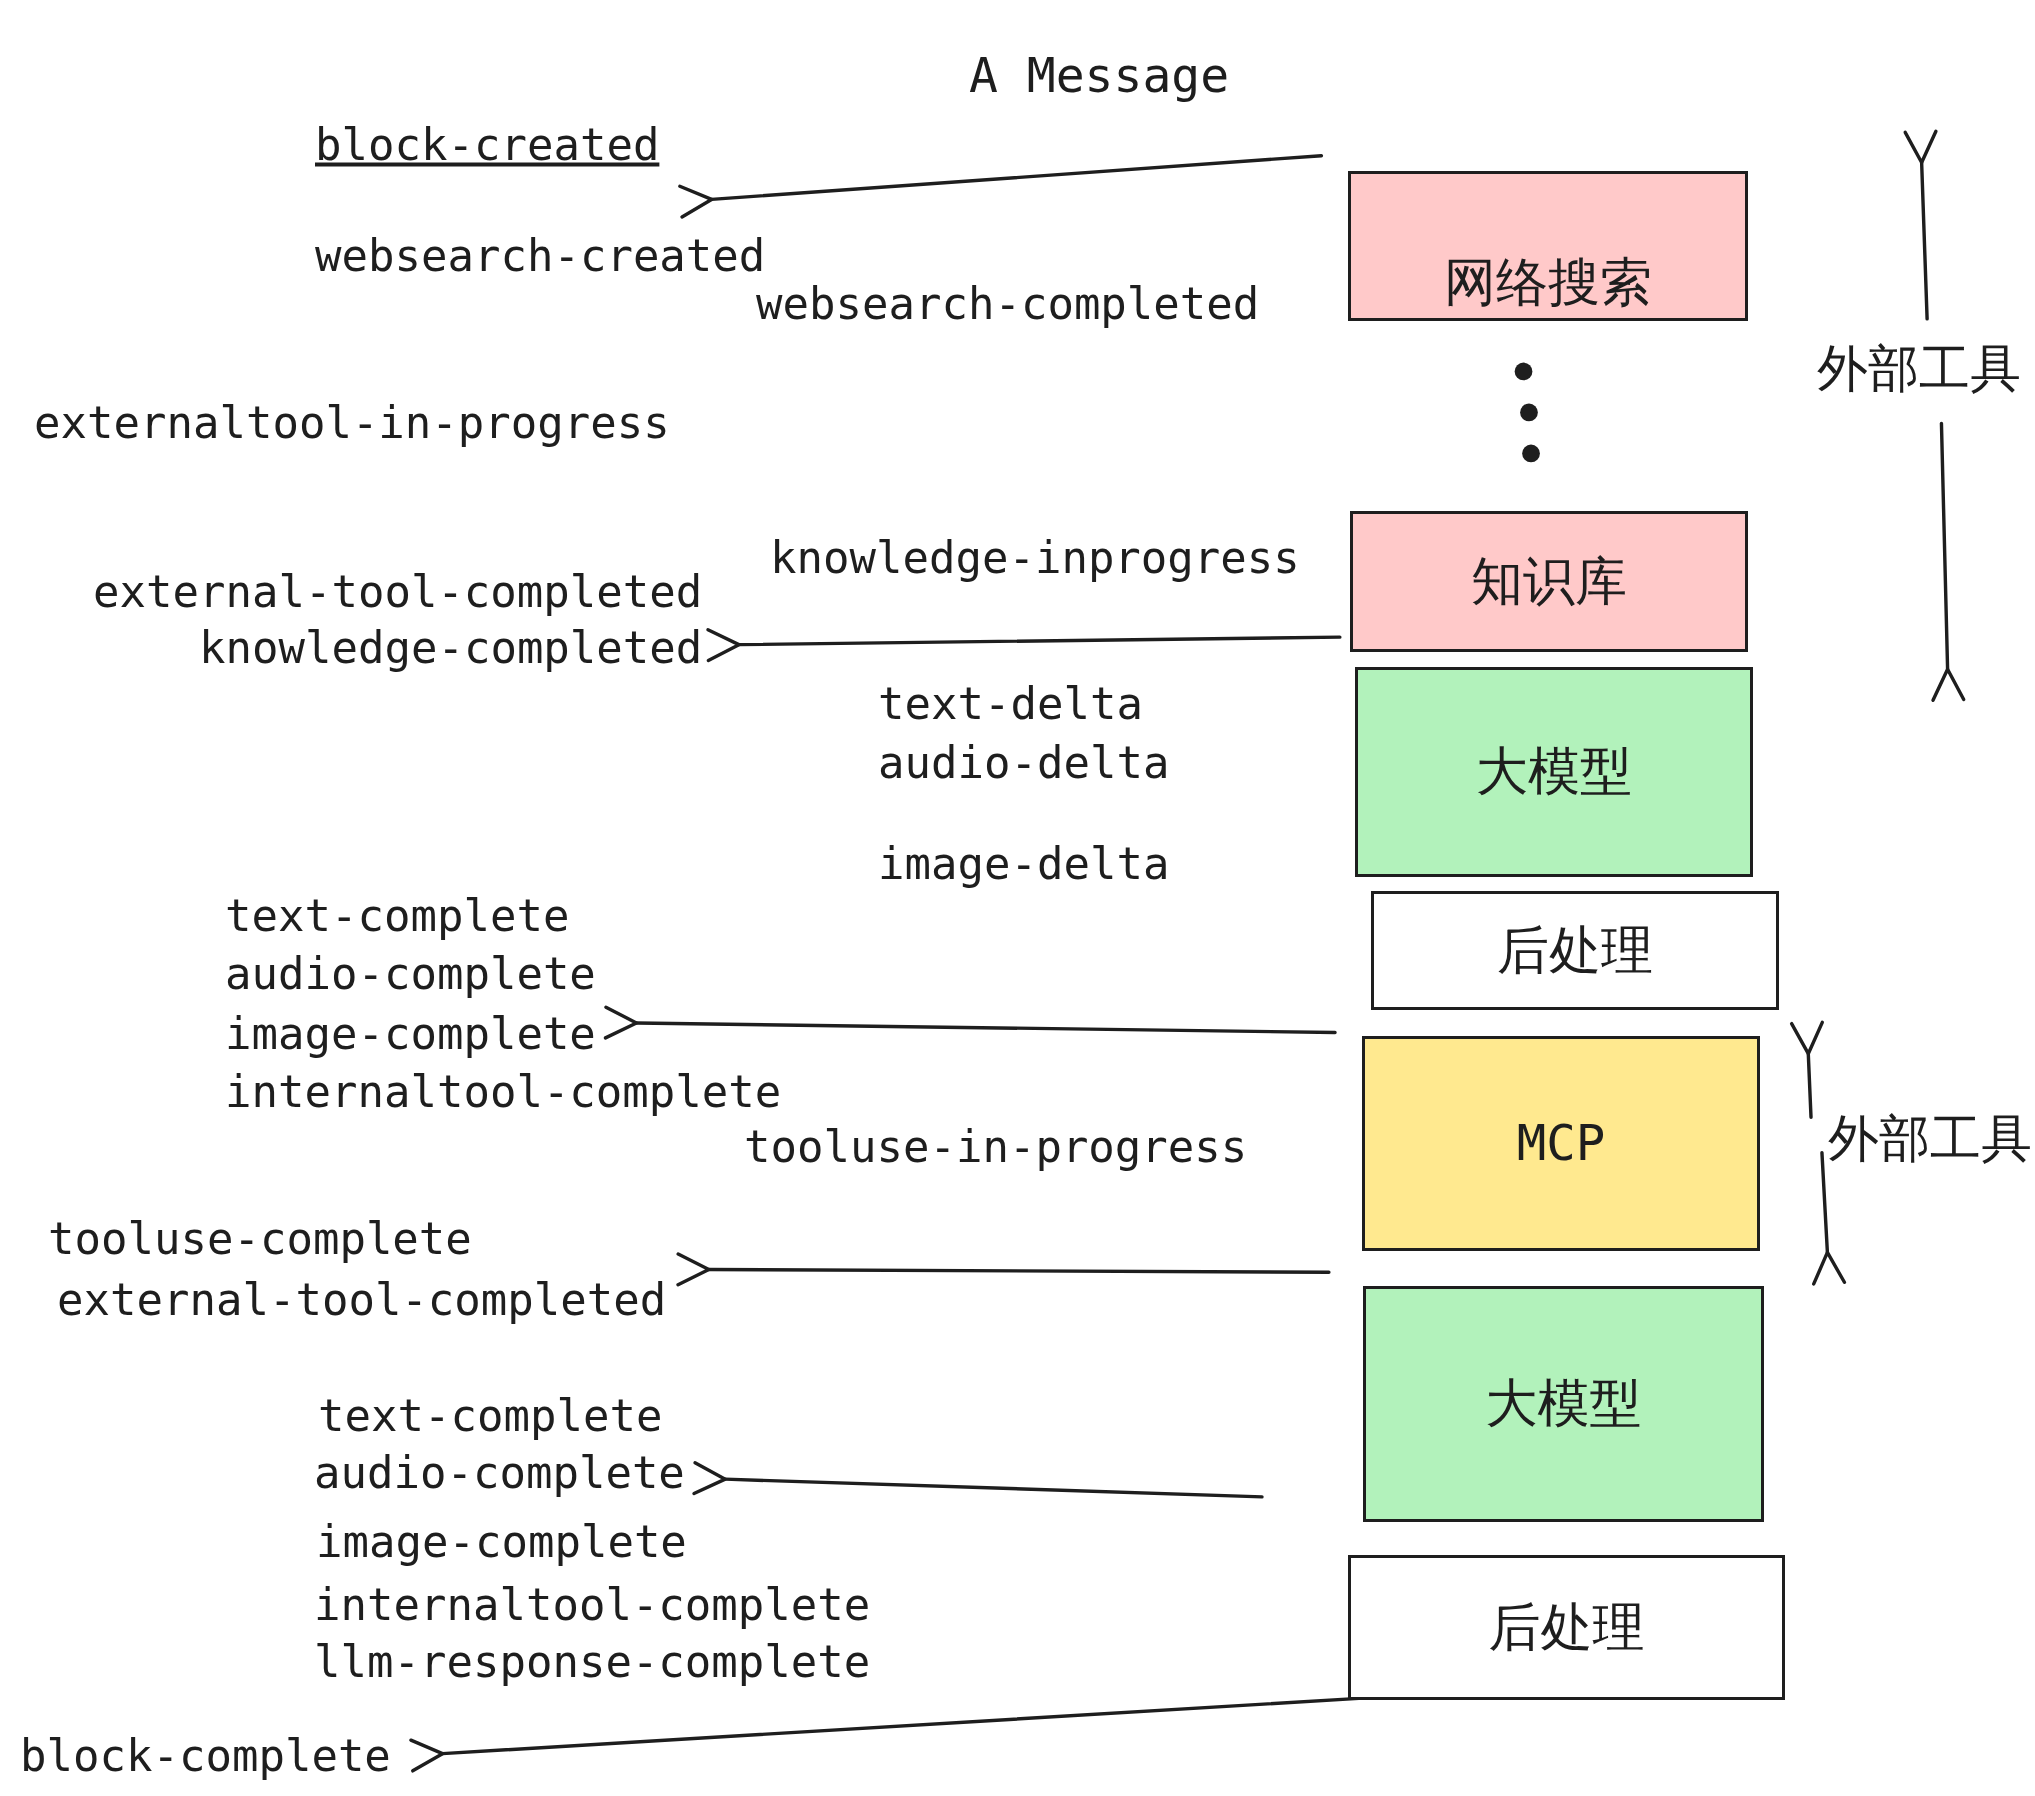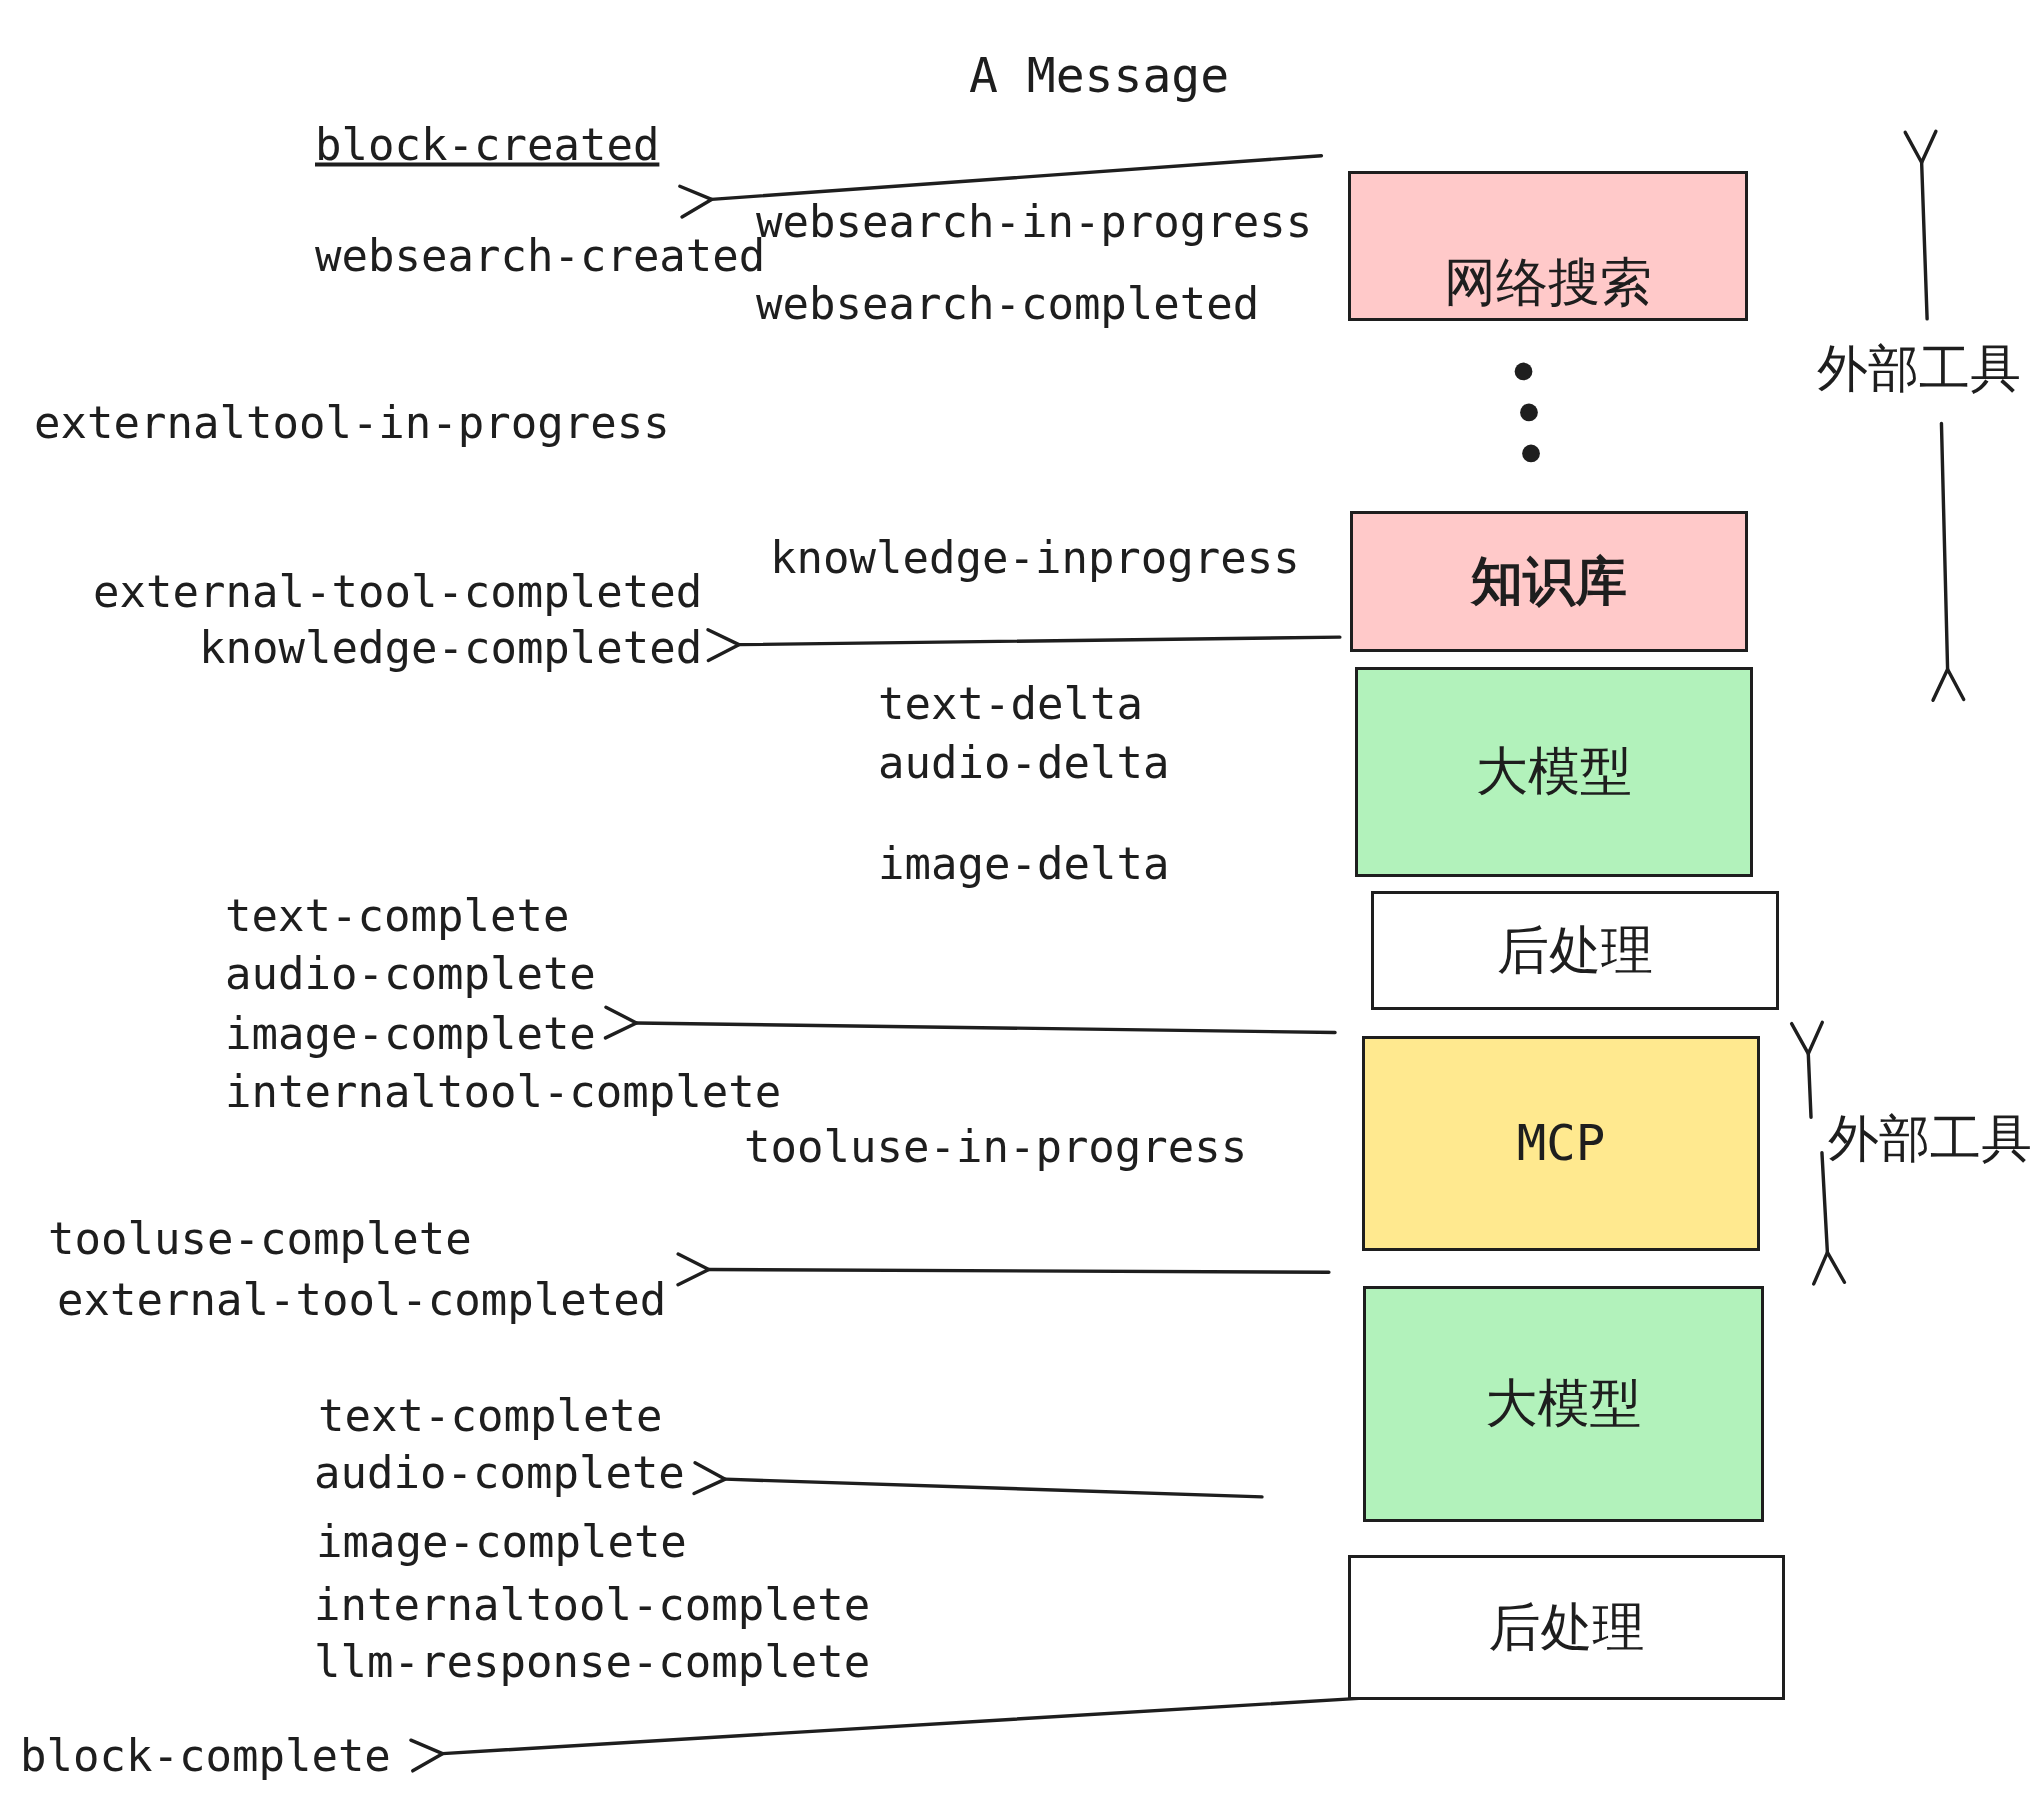--- a/index.html
+++ b/index.html
@@ -76,21 +76,21 @@
       <circle cx="2239" cy="604" r="13"></circle>
       <circle cx="2242" cy="664" r="13"></circle>
     </g>
   </svg>
 
   <div class="title" style="left:969px;top:75px;">A Message</div>
 
   <div class="box" style="left: 1348px; top: 171px; width: 400px; height: 150px; background-color: rgb(255, 201, 201); align-items: flex-end;">
     <span>网络搜索</span>
   </div>
-  <div class="box" style="left: 1350px; top: 511px; width: 398px; height: 141px; background-color: rgb(255, 201, 201); font-weight: bold;">
+  <div class="box" style="left: 1350px; top: 511px; width: 398px; height: 141px; background-color: rgb(255, 201, 201);">
     <span>知识库</span>
   </div>
   <div class="box" style="left: 1355px; top: 667px; width: 398px; height: 210px; background-color: rgb(178, 242, 187);">
     <span>大模型</span>
   </div>
   <div class="box" style="left: 1371px; top: 891px; width: 408px; height: 119px; background-color: rgb(255, 255, 255);">
     <span>后处理</span>
   </div>
   <div class="box mono" style="left: 1362px; top: 1036px; width: 398px; height: 215px; background-color: rgb(255, 233, 143);">
     <span>MCP</span>
@@ -100,21 +100,20 @@
   </div>
   <div class="box" style="left: 1348px; top: 1555px; width: 437px; height: 145px; background-color: rgb(255, 255, 255);">
     <span>后处理</span>
   </div>
 
   <div class="side-label" style="left:1817px;top:369px;">外部工具</div>
   <div class="side-label" style="left:1828px;top:1139px;">外部工具</div>
 
   <div class="ev" style="left:315px;top:144px;text-decoration:underline;">block-created</div>
   <div class="ev" style="left:315px;top:255px;">websearch-created</div>
-  <div class="ev" style="left:756px;top:221px;">websearch-in-progress</div>
   <div class="ev" style="left:756px;top:303px;">websearch-completed</div>
   <div class="ev" style="left:34px;top:422px;">externaltool-in-progress</div>
   <div class="ev" style="left:770px;top:557px;">knowledge-inprogress</div>
   <div class="ev" style="left:93px;top:591px;">external-tool-completed</div>
   <div class="ev" style="left:199px;top:647px;">knowledge-completed</div>
   <div class="ev" style="left:878px;top:703px;">text-delta</div>
   <div class="ev" style="left:878px;top:762px;">audio-delta</div>
   <div class="ev" style="left:878px;top:820px;margin-top:43px;">image-delta</div>
   <div class="ev" style="left:225px;top:915px;">text-complete</div>
   <div class="ev" style="left:225px;top:973px;">audio-complete</div>

